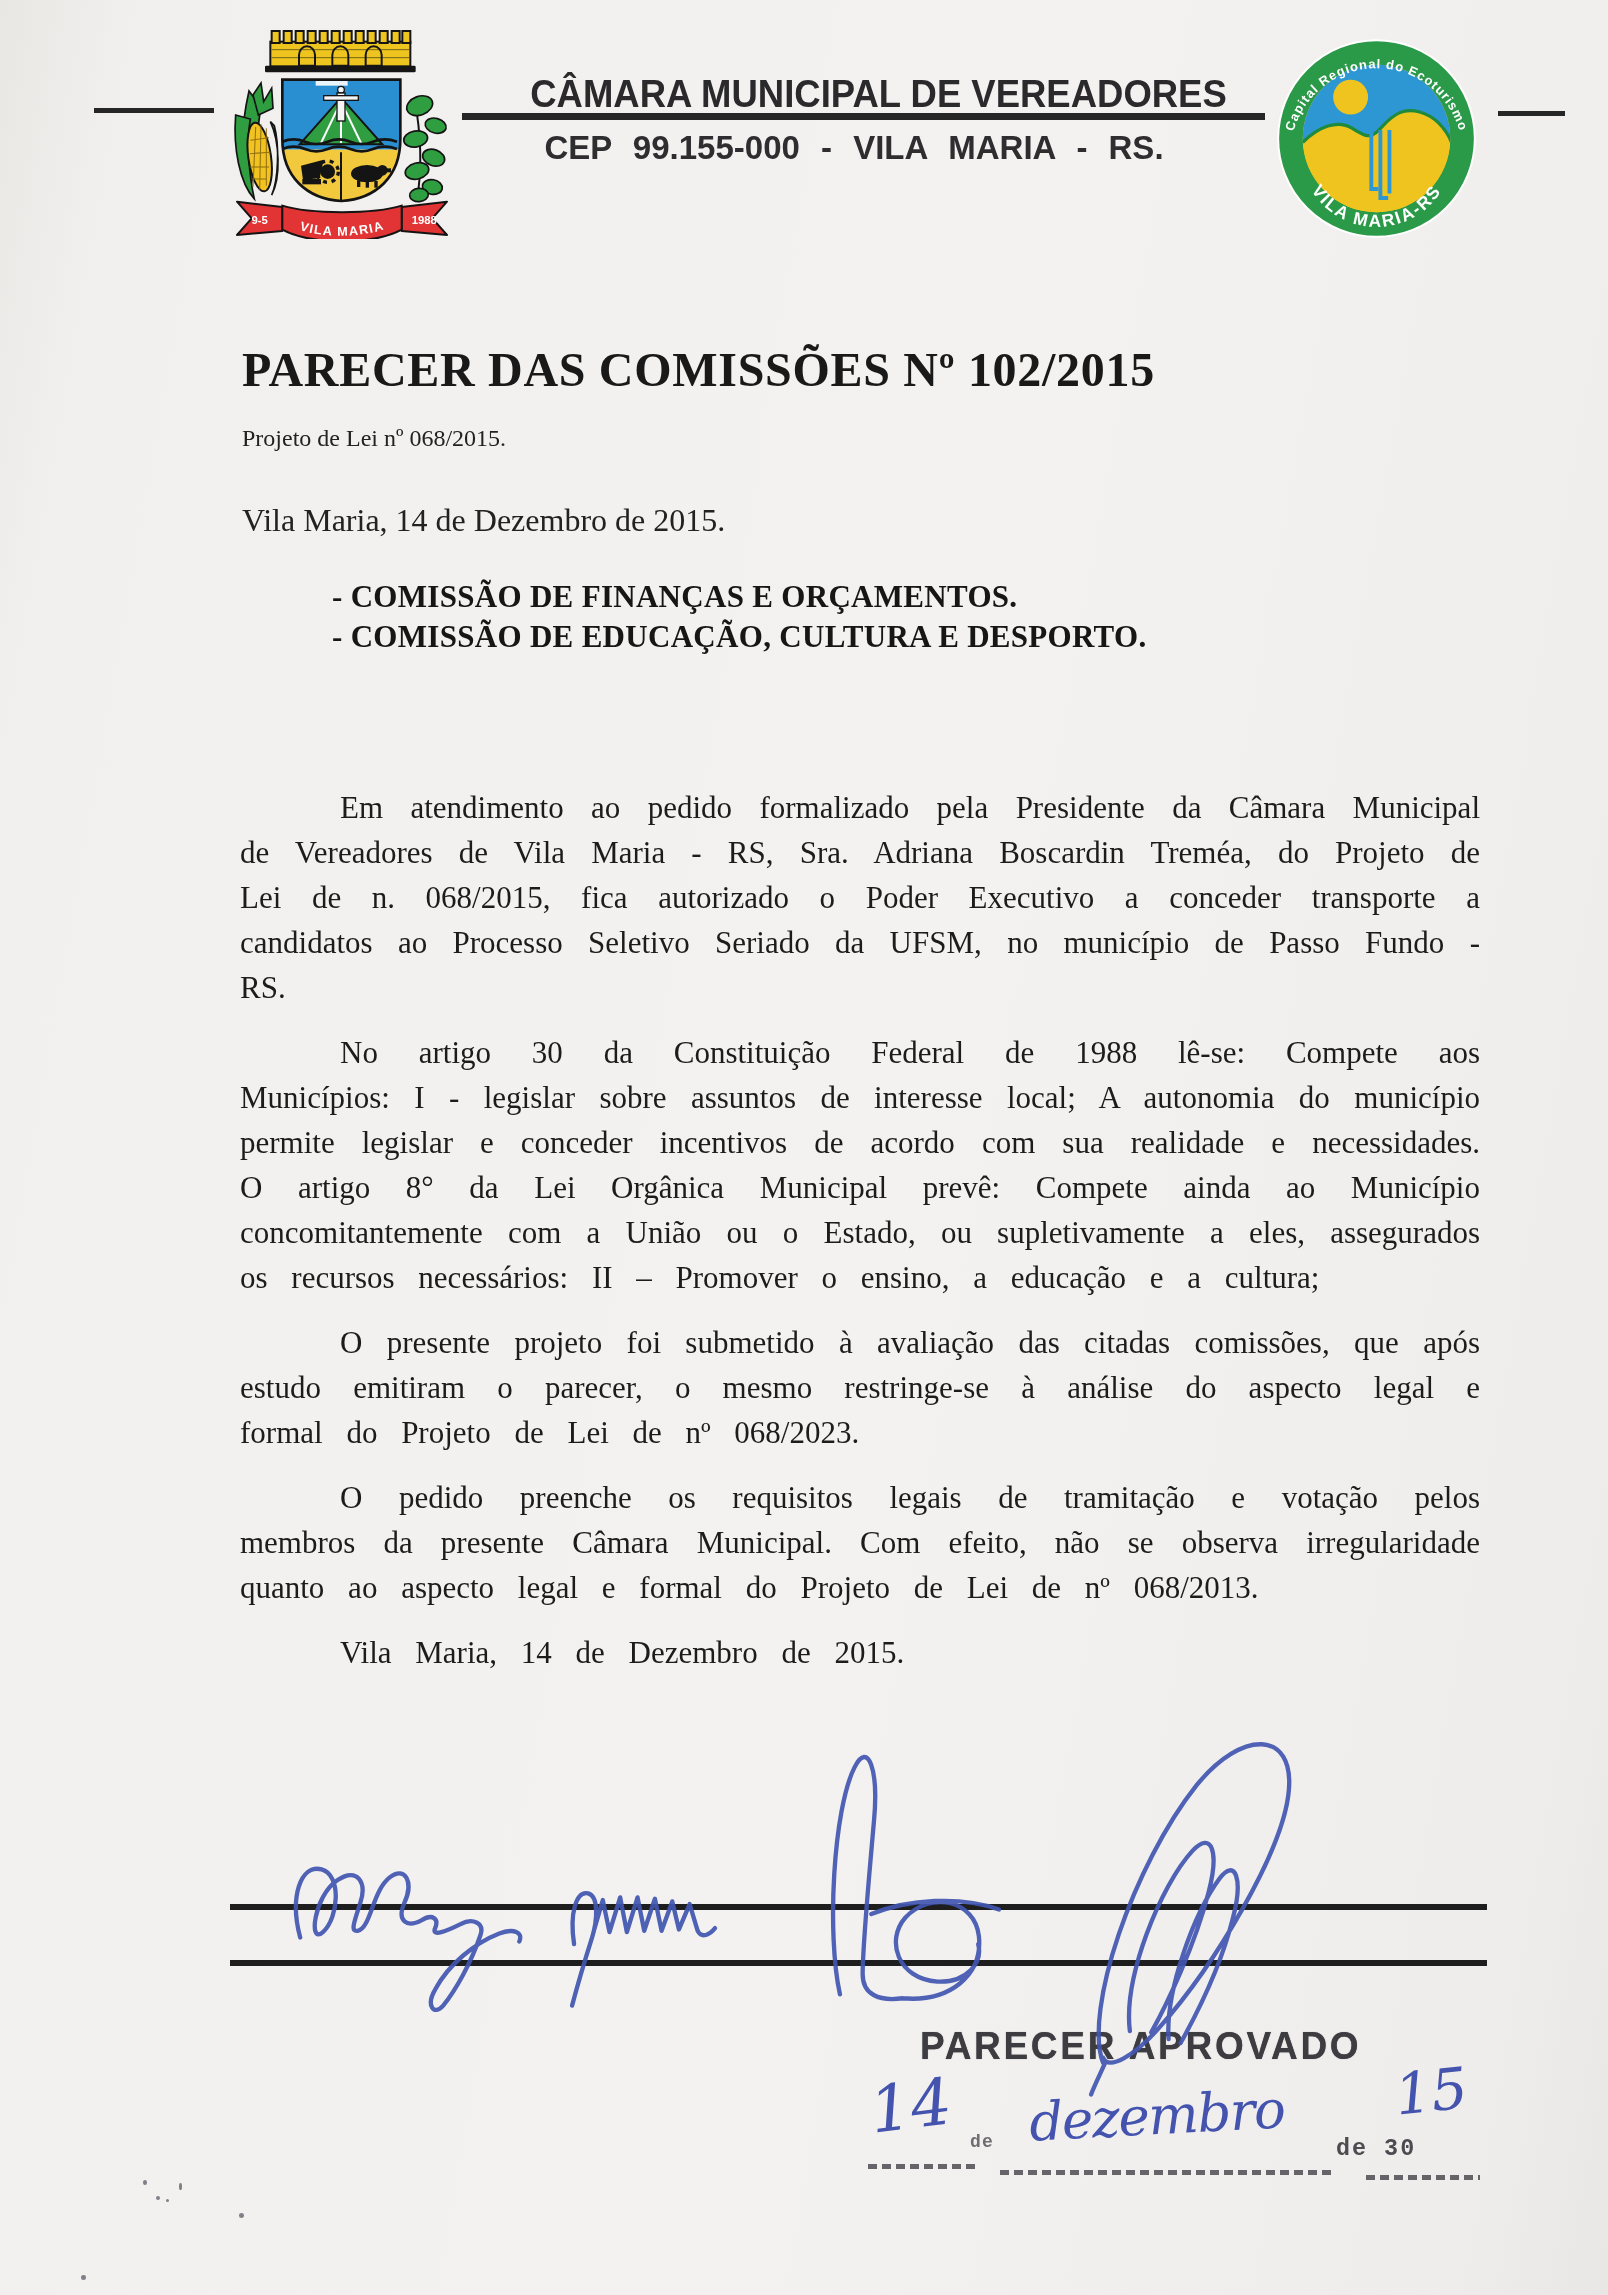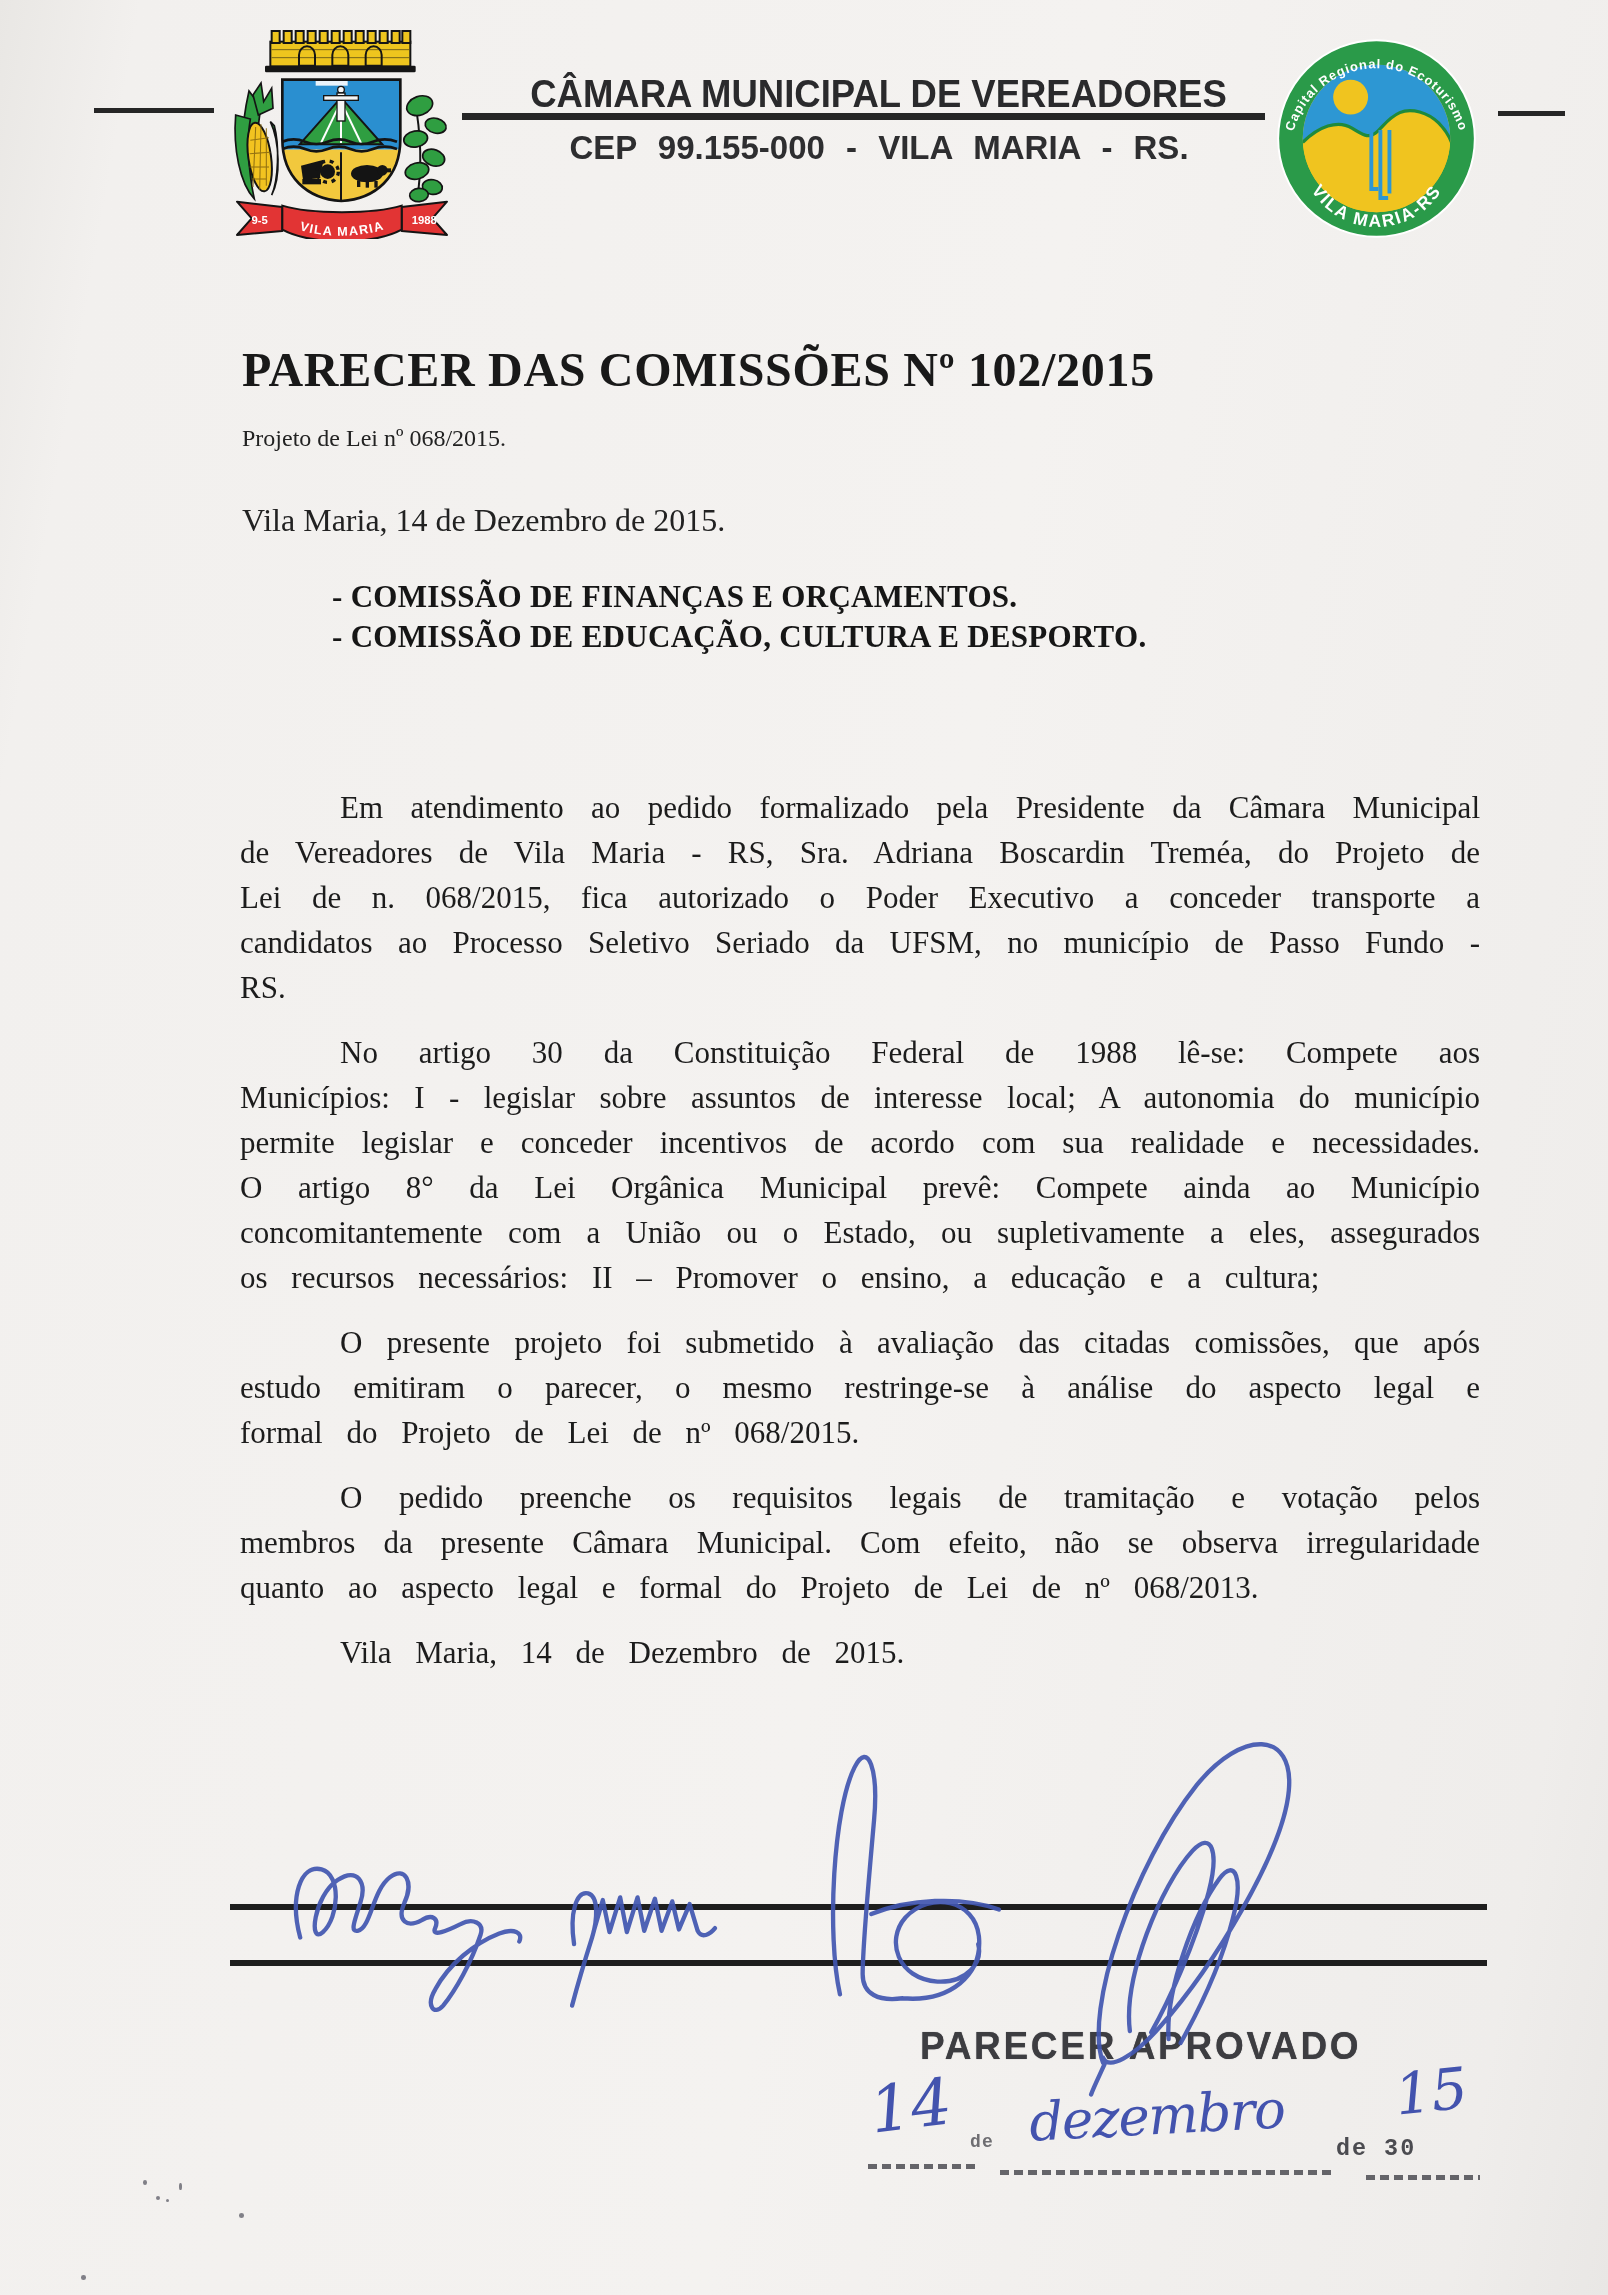--- a/index.html
+++ b/index.html
@@ -7,21 +7,21 @@
     position:relative;width:1609px;height:2295px;overflow:hidden;
     background:linear-gradient(100deg,#e9e7e4 0%,#f2f0ee 7%,#f4f2f0 55%,#efedeb 92%,#e9e7e5 100%);
     font-family:"Liberation Serif",serif;color:#1d1d1d;
   }
   .abs{position:absolute;}
   .hline{position:absolute;background:#262626;}
   
   #org-name{left:461px;top:73px;width:835px;text-align:center;
     font-family:"Liberation Sans",sans-serif;font-weight:bold;font-size:38px;
     color:#2a2a2c;transform:scaleX(.96);letter-spacing:0px;white-space:nowrap;}
-  #cep-line{left:455px;top:129px;width:848px;text-align:center;
+  #cep-line{left:430px;top:129px;width:848px;text-align:center;
     font-family:"Liberation Sans",sans-serif;font-weight:bold;font-size:33px;
     color:#2e2e30;word-spacing:12px;white-space:nowrap;}
   
   #doc-title{left:242px;top:342px;font-weight:bold;font-size:48px;letter-spacing:0.7px;color:#191919;white-space:nowrap;}
   #doc-subject{left:242px;top:425px;font-size:24px;color:#222;white-space:nowrap;}
   #doc-date-top{left:242px;top:502px;font-size:32px;color:#222;white-space:nowrap;}
   #committees{left:332px;top:577px;font-weight:bold;font-size:31px;line-height:40px;color:#161616;letter-spacing:0.3px;}
   
   #body-text{left:240px;top:785px;width:1240px;font-size:31px;line-height:45px;
     text-align:justify;color:#1c1c1c;word-spacing:16px;}
@@ -214,21 +214,21 @@
   <div class="abs" id="doc-date-top">Vila Maria, 14 de Dezembro de 2015.</div>
 
   <div class="abs" id="committees">
     <div>- COMISSÃO DE FINANÇAS E ORÇAMENTOS.</div>
     <div>- COMISSÃO DE EDUCAÇÃO, CULTURA E DESPORTO.</div>
   </div>
 
   <div class="abs" id="body-text">
     <p>Em atendimento ao pedido formalizado pela Presidente da Câmara Municipal de Vereadores de Vila Maria - RS, Sra. Adriana Boscardin Treméa, do Projeto de Lei de n. 068/2015, fica autorizado o Poder Executivo a conceder transporte a candidatos ao Processo Seletivo Seriado da UFSM, no município de Passo Fundo - RS.</p>
     <p>No artigo 30 da Constituição Federal de 1988 lê-se: Compete aos Municípios: I - legislar sobre assuntos de interesse local; A autonomia do município permite legislar e conceder incentivos de acordo com sua realidade e necessidades. O artigo 8° da Lei Orgânica Municipal prevê: Compete ainda ao Município concomitantemente com a União ou o Estado, ou supletivamente a eles, assegurados os recursos necessários: II – Promover o ensino, a educação e a cultura;</p>
-    <p>O presente projeto foi submetido à avaliação das citadas comissões, que após estudo emitiram o parecer, o mesmo restringe-se à análise do aspecto legal e formal do Projeto de Lei de nº 068/2015.</p>
+    <p>O presente projeto foi submetido à avaliação das citadas comissões, que após estudo emitiram o parecer, o mesmo restringe-se à análise do aspecto legal e formal do Projeto de Lei de nº 068/2023.</p>
     <p>O pedido preenche os requisitos legais de tramitação e votação pelos membros da presente Câmara Municipal. Com efeito, não se observa irregularidade quanto ao aspecto legal e formal do Projeto de Lei de nº 068/2013.</p>
     <p class="no-just">Vila Maria, 14 de Dezembro de 2015.</p>
   </div>
 
   <div id="sigline-1" class="hline"></div>
   <div id="sigline-2" class="hline"></div>
 
   <svg class="abs" id="signatures-svg" viewBox="0 0 2000 700">
     <g fill="none" stroke="#4156b0" stroke-width="6.5" stroke-linecap="round" stroke-linejoin="round" opacity=".92">
       <path d="M150,460 C134,400 150,350 182,358 C212,366 208,430 184,452 C162,472 170,398 206,374 C236,354 250,378 240,408 C232,434 224,452 236,450 C256,446 258,390 284,370 C308,352 320,378 306,408 C294,436 310,446 332,434 C348,424 358,432 352,446 C346,460 370,450 390,440 C408,430 426,438 420,456 C406,498 382,540 364,562 C350,578 338,562 352,538 C372,500 412,468 448,454 C470,446 484,452 478,466"></path>

